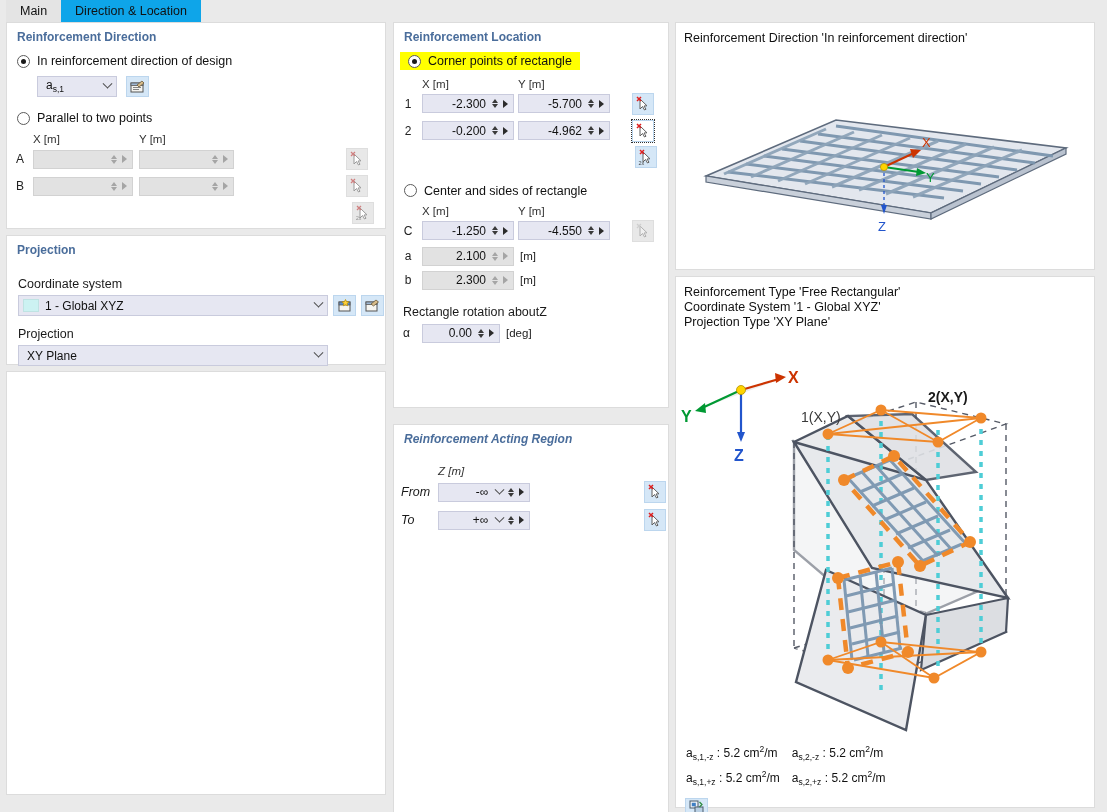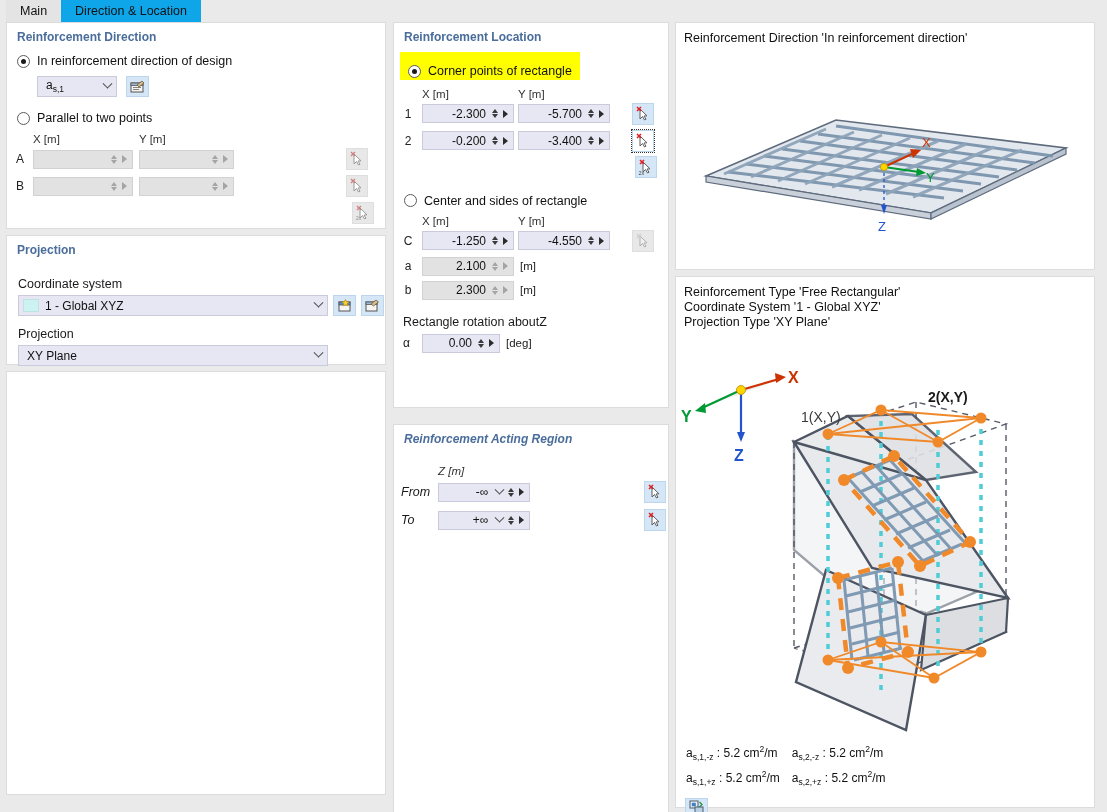--- a/index.html
+++ b/index.html
@@ -33,21 +33,21 @@
     border:1px solid #dcdcdc;
     position:relative;
   }
   .panel-title {
     color:#4a6d9b; font-weight:bold; font-size:12px;
     padding:7px 0 4px 10px;
   }
 
   
   .radio-row { display:flex; align-items:center; gap:7px; padding-left:10px; }
-  .radio-row.hl { background:#ffff00; display:inline-flex; padding:12px 8px 2px 8px; margin-left:6px; }
+  .radio-row.hl { background:#ffff00; display:inline-flex; padding:2px 8px 2px 8px; margin-left:6px; }
   .radio {
     width:13px; height:13px; border-radius:50%;
     border:1px solid #5b5b5b; background:#fff;
     display:inline-block; position:relative; flex:none;
   }
   .radio.on::after {
     content:""; position:absolute; left:3px; top:3px;
     width:5px; height:5px; border-radius:50%; background:#1a1a1a;
   }
   .radio-label { font-size:12.5px; color:#111; }
@@ -314,21 +314,21 @@
         <div class="fld" style="width:92px;">
           <span class="val">-0.200</span>
           <span class="spin">
               <i class="up"></i>
               <i class="down"></i>
             </span>
           <span class="tri"></span>
         </div>
         <div style="width:4px;"></div>
         <div class="fld" style="width:92px;">
-          <span class="val">-3.400</span>
+          <span class="val">-4.962</span>
           <span class="spin">
               <i class="up"></i>
               <i class="down"></i>
             </span>
           <span class="tri"></span>
         </div>
         <div style="width:22px;"></div>
         <div class="pick focus">
           <svg width="16" height="16" viewBox="0 0 16 16">
             <path d="M5 3 L5 13 L7.5 10.5 L9.5 14 L11 13.2 L9 10 L12 9.8 Z" fill="#fff" stroke="#5f5f5f" stroke-width="1"></path>

